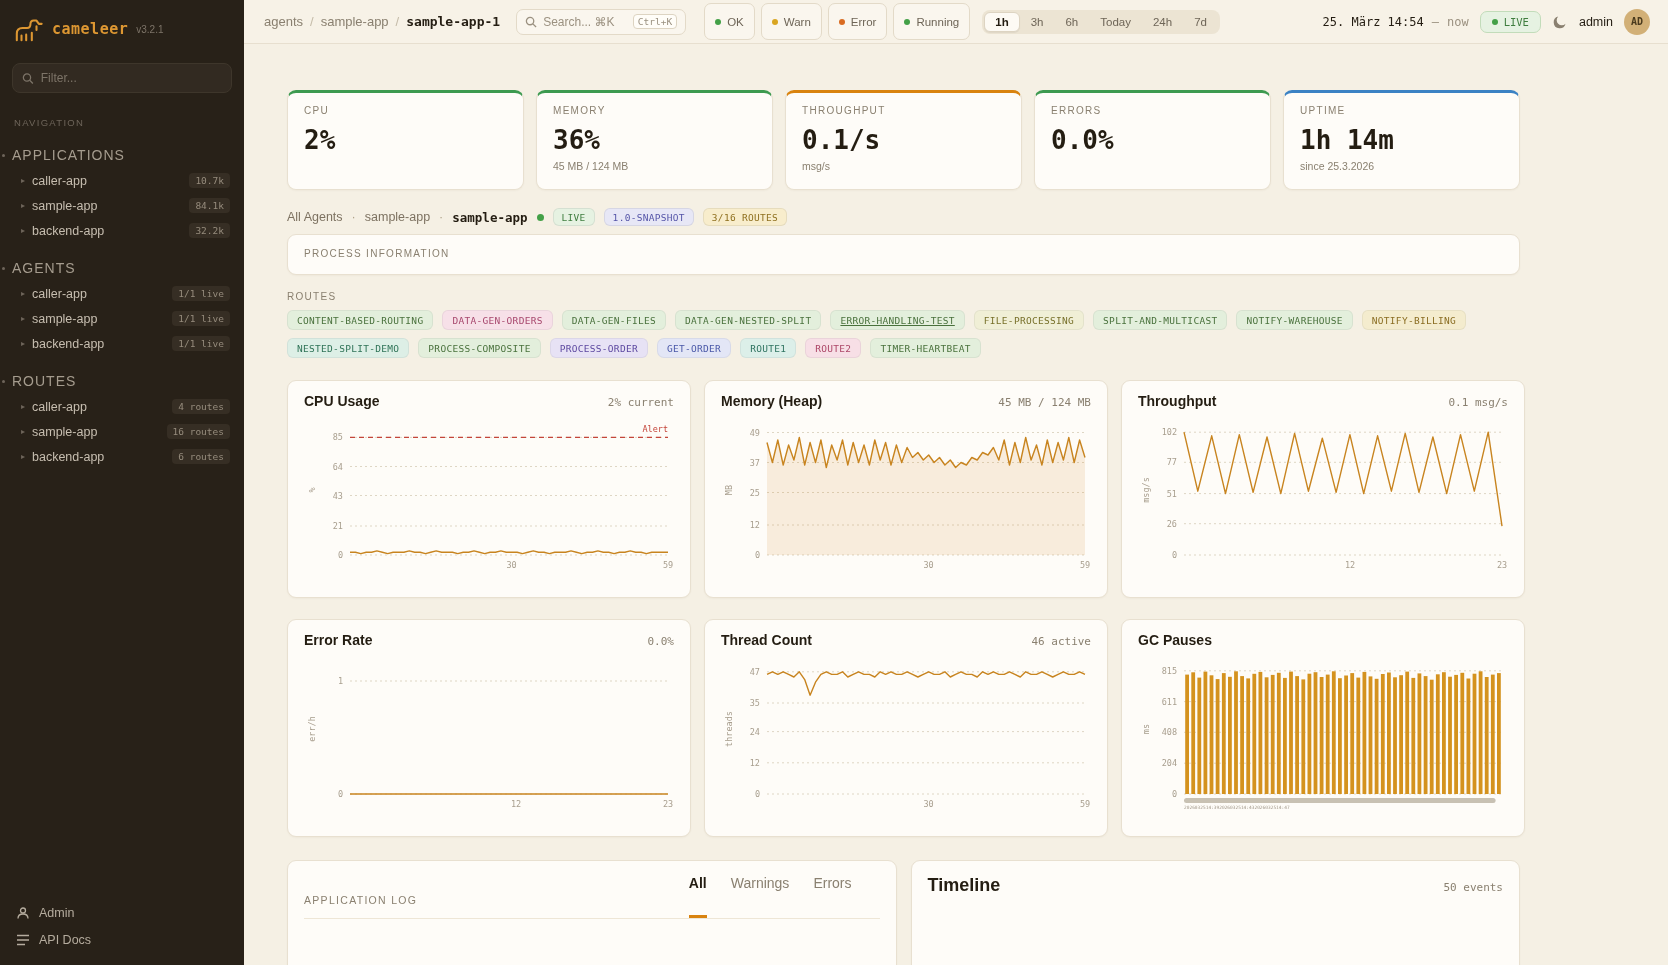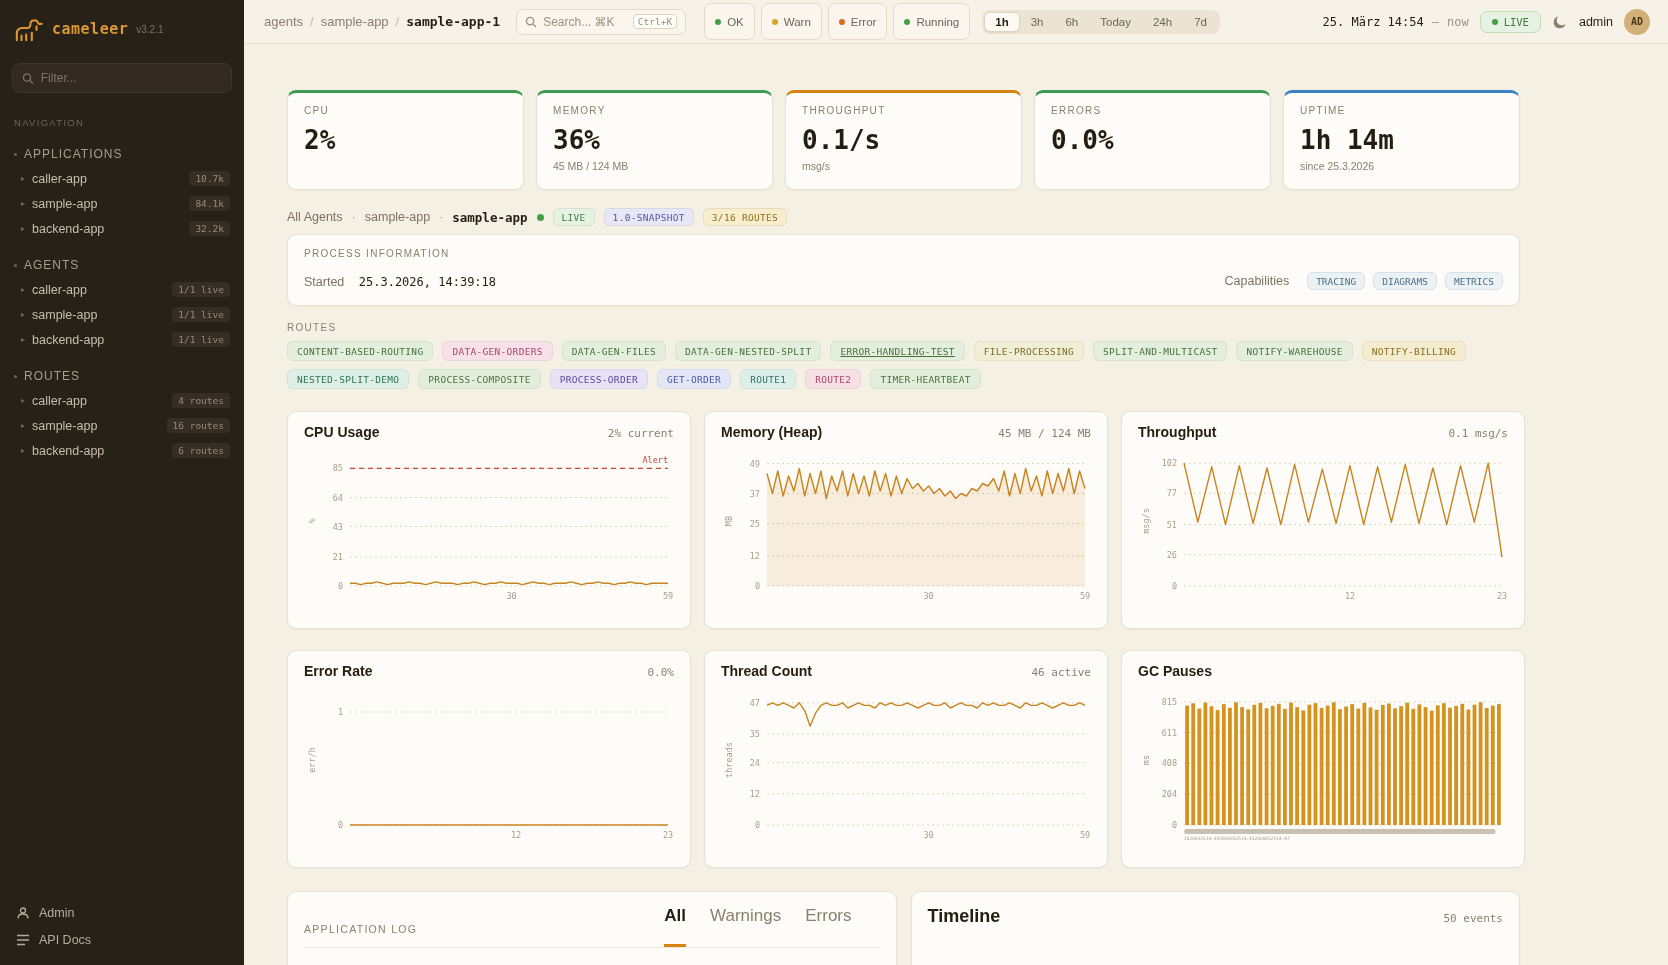--- a/index.html
+++ b/index.html
@@ -10,21 +10,21 @@
   
   aside { width:244px; min-width:244px; background:#282118; display:flex; flex-direction:column; height:965px; }
   .logo-row { display:flex; align-items:center; gap:8px; padding:15px 14px 10px; }
   .logo-text { color:#dd9732; font-family:"DejaVu Sans Mono",monospace; font-weight:700; font-size:15px; letter-spacing:.5px; }
   .logo-ver { color:#7d7468; font-size:10px; }
   .filter-box { margin:10px 12px 16px; background:#322a21; border:1px solid #3e362b; border-radius:8px; height:30px; display:flex; align-items:center; gap:7px; padding:0 9px; }
   .filter-box input { background:none; border:none; outline:none; color:#cfc6b8; font-size:12px; width:100%; font-family:"Liberation Sans",sans-serif; }
   .filter-box input::placeholder { color:#7d7468; }
   .nav-label { font-size:9.5px; letter-spacing:1.3px; color:#6e655a; padding:8px 14px 2px; }
   .side-section { margin-top:12px; }
-  .side-section-head { display:flex; align-items:center; gap:7px; padding:5px 14px; font-size:12px; letter-spacing:1px; color:#a59c8e; cursor:pointer; }
+  .side-section-head { display:flex; align-items:center; gap:7px; padding:5px 2px; font-size:14px; letter-spacing:1px; color:#a59c8e; cursor:pointer; }
   .sec-dot { width:3px; height:3px; border-radius:50%; background:#6e655a; }
   .side-item { display:flex; align-items:center; gap:7px; padding:5px 14px 5px 21px; font-size:12.5px; color:#c7beb0; cursor:pointer; }
   .chev { color:#6e655a; font-size:8px; }
   .item-name { flex:1; }
   .item-badge { font-family:"DejaVu Sans Mono",monospace; font-size:9.5px; color:#968c7d; background:#362e24; padding:2px 6px; border-radius:4px; }
   .sidebar-footer { margin-top:auto; padding:10px 16px 18px; display:flex; flex-direction:column; gap:13px; }
   .foot-item { display:flex; align-items:center; gap:9px; font-size:12.5px; color:#b5ac9e; cursor:pointer; }
 
   
   .main { flex:1; display:flex; flex-direction:column; height:965px; overflow:hidden; }
@@ -85,21 +85,21 @@
   .chart-value { font-size:11px; color:#8a8070; }
   svg.chart { margin-top:6px; display:block; }
   svg .tick { font-family:"DejaVu Sans Mono",monospace; font-size:8.5px; fill:#a89e8e; }
   svg .tiny { font-family:"DejaVu Sans Mono",monospace; font-size:4.5px; fill:#a39a8c; }
 
   .bottom-row { display:grid; grid-template-columns:1fr 1fr; gap:14px; margin-top:15px; }
   .log-card, .timeline-card { padding:14px 16px; height:150px; }
   .log-head { display:flex; justify-content:space-between; align-items:flex-end; border-bottom:1px solid #eee6d6; }
   .log-title { font-size:10.5px; letter-spacing:1.3px; color:#8a8070; padding-bottom:12px; }
   .tabs { display:flex; gap:24px; margin-right:28px; }
-  .tab { font-size:17px; color:#8a8070; padding-bottom:18px; cursor:pointer; border-bottom:3px solid transparent; }
+  .tab { font-size:14px; color:#8a8070; padding-bottom:24px; cursor:pointer; border-bottom:3px solid transparent; }
   .tab.active { color:#241d12; font-weight:700; border-bottom:3px solid #d9830f; }
   .tl-head { display:flex; justify-content:space-between; align-items:baseline; }
   .tl-title { font-size:18px; font-weight:700; color:#241d12; }
   .tl-events { font-size:11px; color:#8a8070; }
 </style>
 </head>
 <body>
 
 <aside>
   <div class="logo-row">
@@ -296,34 +296,20 @@
         <span class="ib-sep">·</span>
         <span class="ib-current mono">sample-app</span>
         <span class="green-dot"></span>
         <span class="ibadge mono" style="background: rgb(230, 242, 226); color: rgb(63, 125, 63);">LIVE</span>
         <span class="ibadge mono" style="background: rgb(231, 231, 246); color: rgb(85, 85, 168);">1.0-SNAPSHOT</span>
         <span class="ibadge mono" style="background: rgb(248, 237, 204); color: rgb(143, 112, 31);">3/16 ROUTES</span>
       </div>
 
     <section class="card process-card">
       <div class="card-label">PROCESS INFORMATION</div>
-      <div class="process-row">
-        <div>
-          <span class="plabel">Started</span>
-          <span class="pvalue mono">25.3.2026, 14:39:18</span>
-        </div>
-        <div class="caps">
-          <span class="plabel">Capabilities</span>
-          <span class="caps" id="capabilities-chips">
-              <span class="cap-chip">TRACING</span>
-              <span class="cap-chip">DIAGRAMS</span>
-              <span class="cap-chip">METRICS</span>
-            </span>
-        </div>
-      </div>
     </section>
 
     <div class="routes-label">ROUTES</div>
     <div class="route-chips" id="route-chips">
         <span class="rchip" style="background: rgb(227, 239, 220); color: rgb(73, 113, 60);">CONTENT-BASED-ROUTING</span>
         <span class="rchip" style="background: rgb(247, 224, 232); color: rgb(168, 72, 110);">DATA-GEN-ORDERS</span>
         <span class="rchip" style="background: rgb(227, 239, 220); color: rgb(73, 113, 60);">DATA-GEN-FILES</span>
         <span class="rchip" style="background: rgb(227, 239, 220); color: rgb(73, 113, 60);">DATA-GEN-NESTED-SPLIT</span>
         <span class="rchip" style="background: rgb(227, 239, 220); color: rgb(73, 113, 60); text-decoration: underline;">ERROR-HANDLING-TEST</span>
         <span class="rchip" style="background: rgb(240, 239, 214); color: rgb(119, 112, 42);">FILE-PROCESSING</span>

